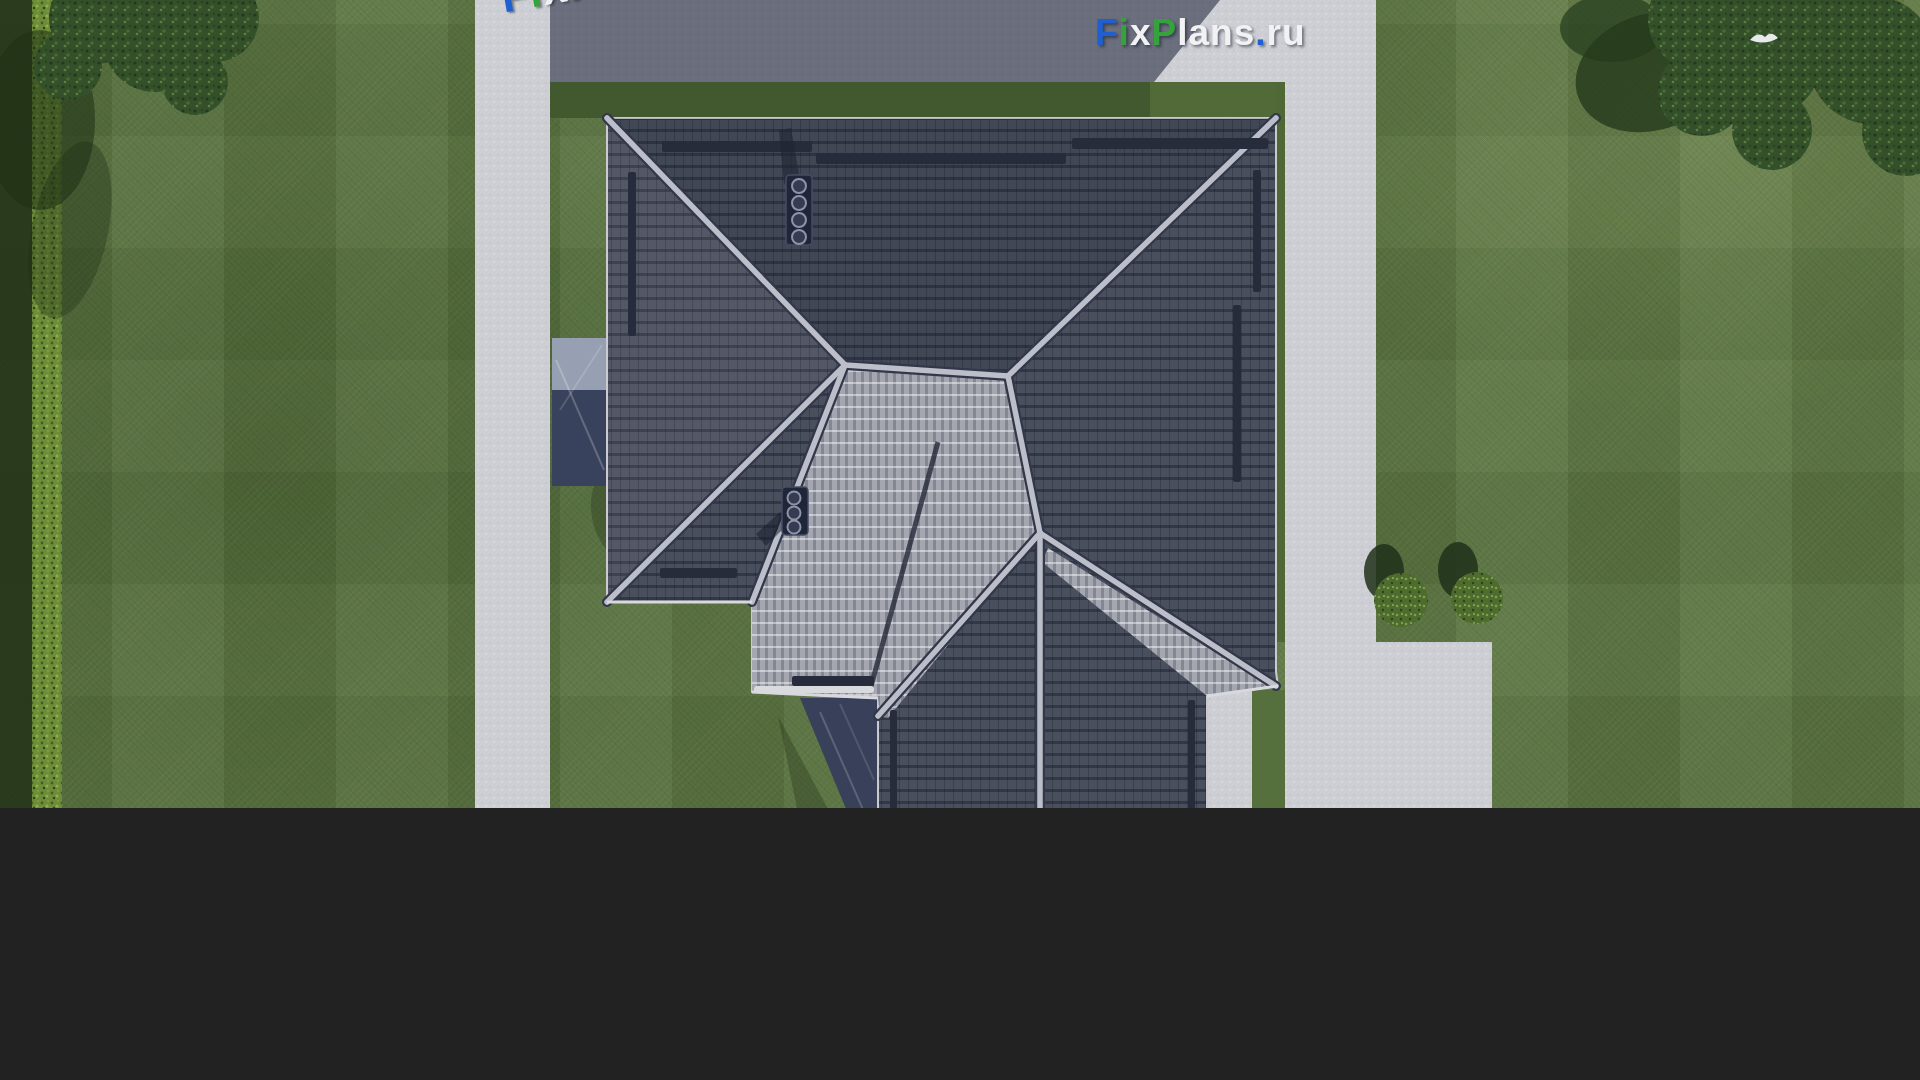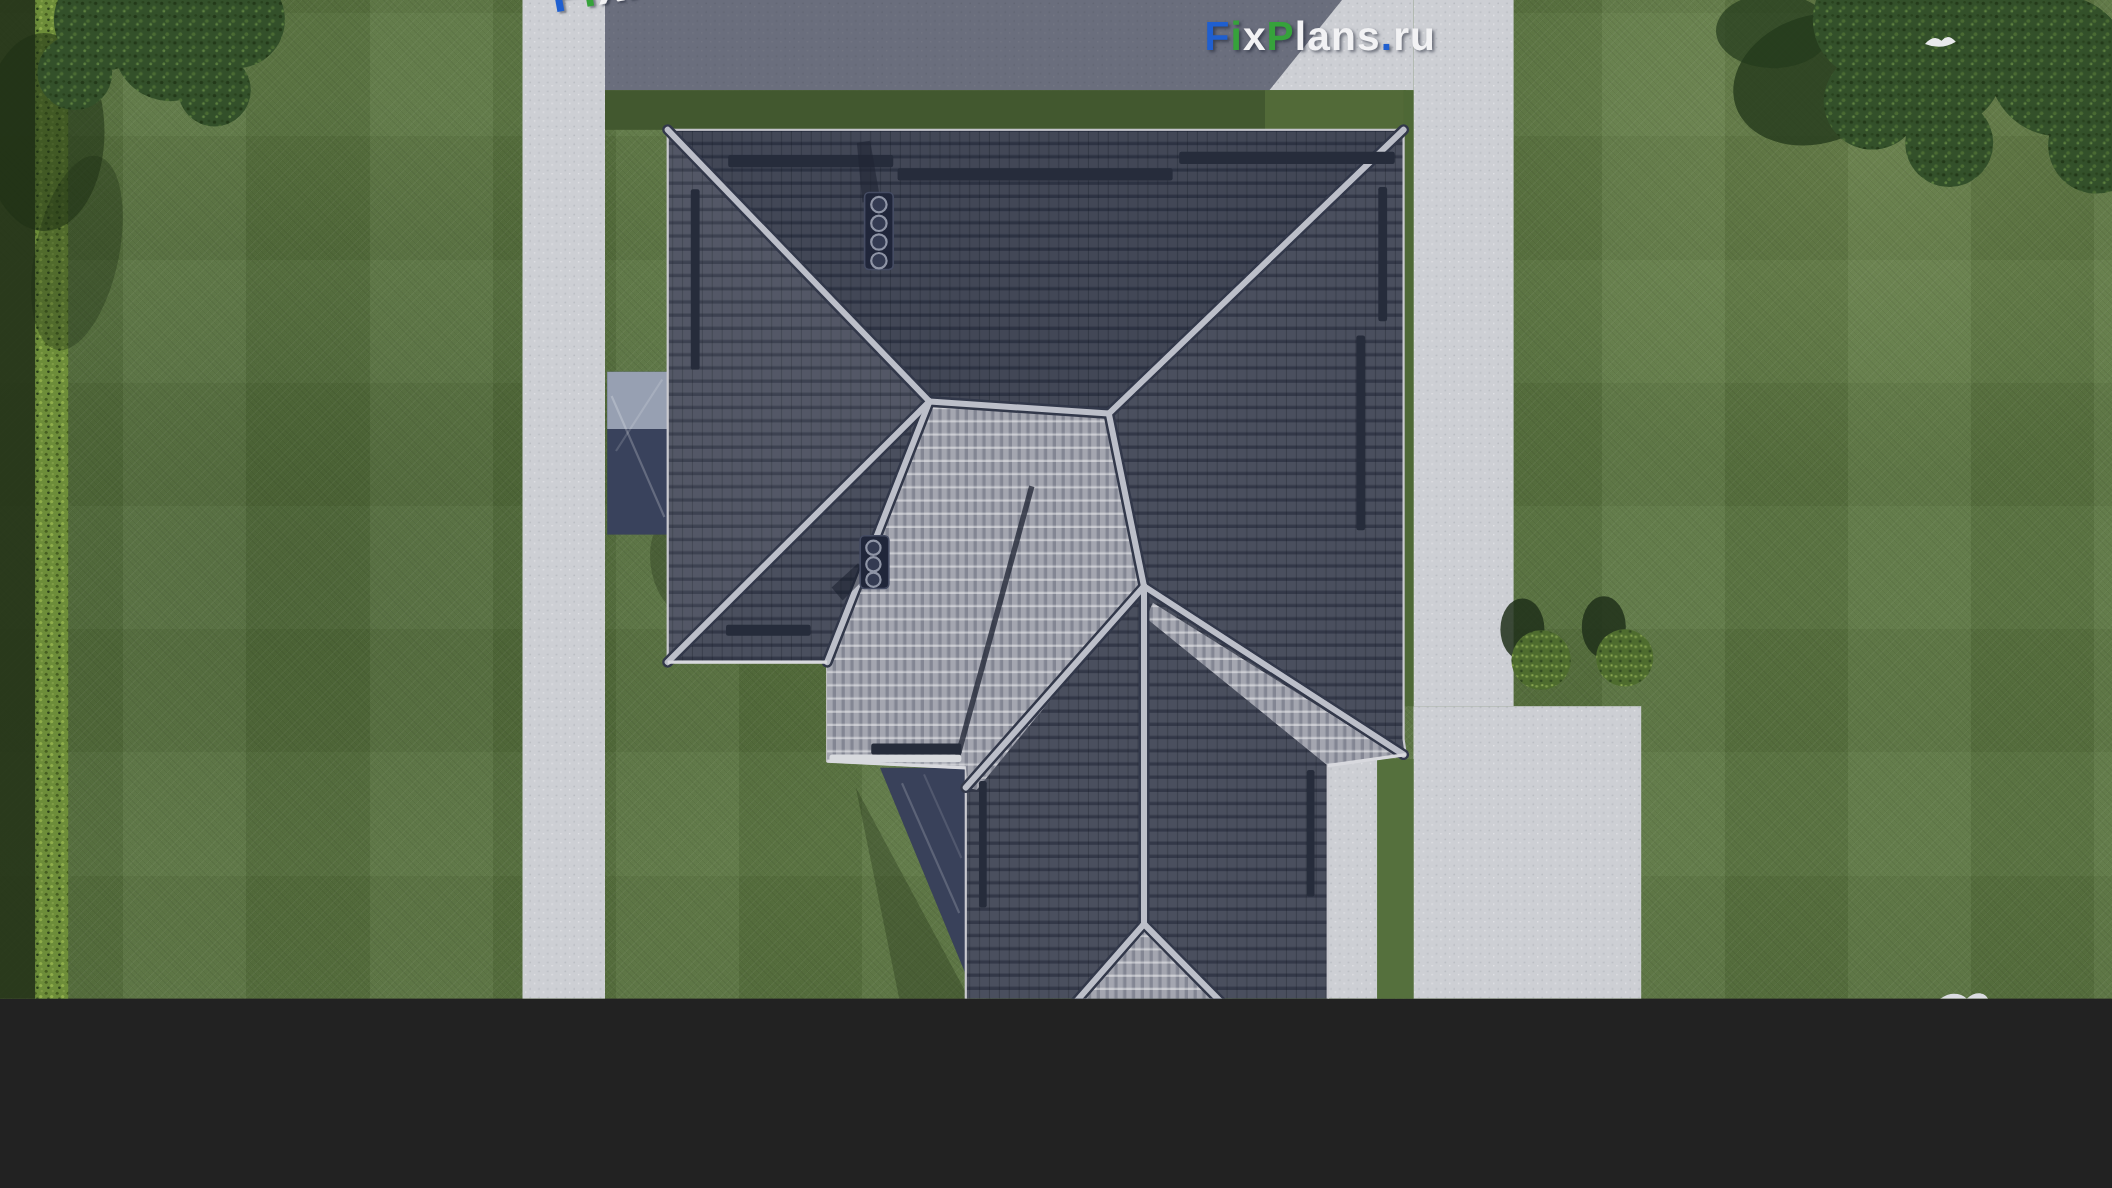--- a/index.html
+++ b/index.html
@@ -1,17 +1,17 @@
 <!DOCTYPE html>
 <html><head>
 <meta charset="utf-8">
 <style>
   html,body{margin:0;padding:0;background:#222;}
   #stage{
-    position:relative;width:1920px;height:908px;overflow:hidden;
+    position:relative;width:1920px;height:808px;overflow:hidden;
     font-family:"Liberation Sans",sans-serif;
     background-color:#5b7541;
     background-image:
       repeating-linear-gradient(45deg, rgba(0,0,0,0.05) 0 1px, transparent 1px 4px),
       repeating-linear-gradient(-45deg, rgba(255,255,255,0.035) 0 1px, transparent 1px 5px),
       repeating-linear-gradient(90deg, rgba(0,0,0,0.045) 0 112px, rgba(255,255,255,0.035) 112px 224px),
       repeating-linear-gradient(0deg, rgba(0,0,0,0.03) 0 112px, rgba(255,255,255,0.02) 112px 224px),
       radial-gradient(ellipse 900px 600px at 14% 55%, rgba(18,36,10,0.18), transparent 70%),
       radial-gradient(ellipse 700px 500px at 88% 15%, rgba(235,245,170,0.10), transparent 60%);
   }

